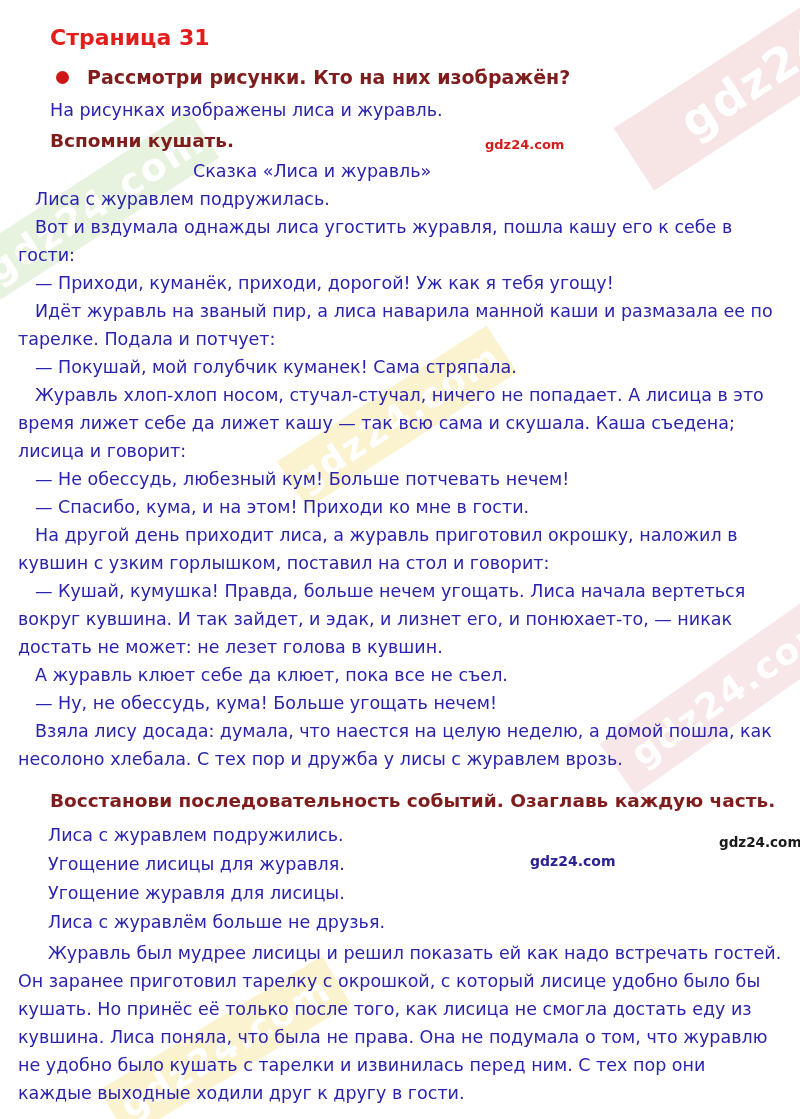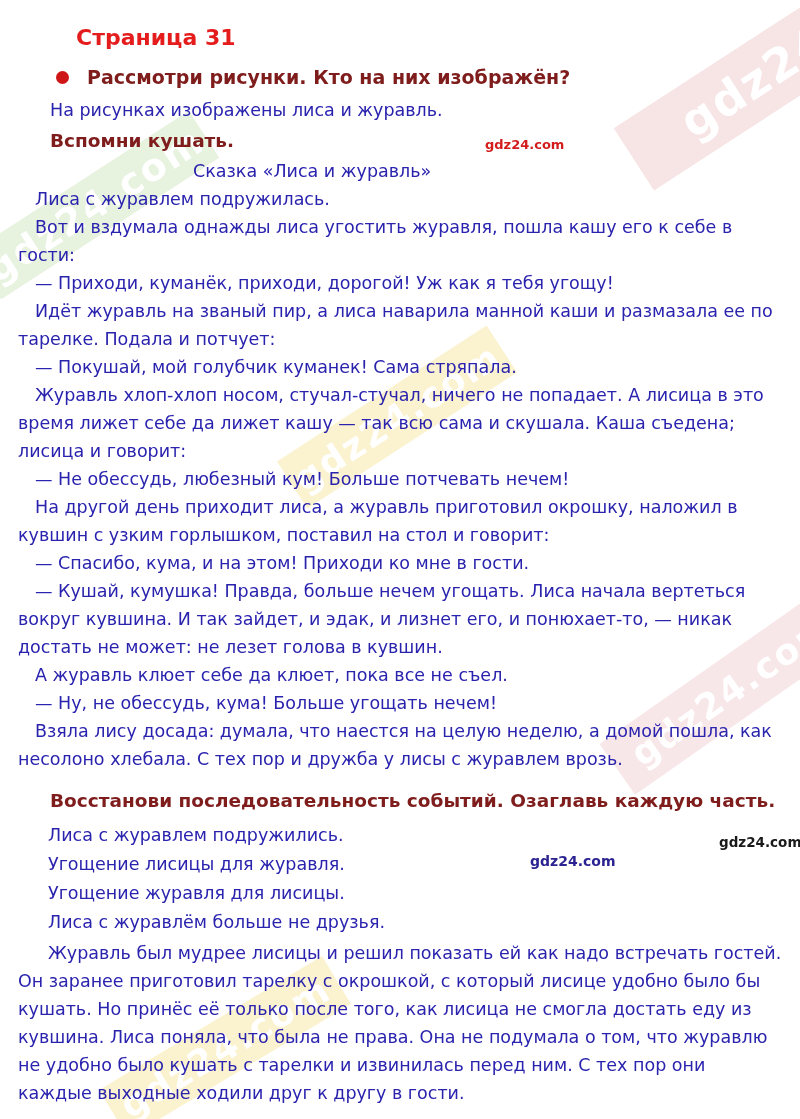--- a/index.html
+++ b/index.html
@@ -27,21 +27,21 @@
   .sm-red  {left:485px;top:137px;font-size:13px;color:#d31d1d;}
   .sm-black{left:719px;top:834px;font-size:13.5px;color:#1a1a1a;}
   .sm-blue {left:530px;top:853px;font-size:14px;color:#2b2391;}
 
   
   .content{position:relative;z-index:1;}
   .red{color:#e41c1c;}
   .blue{color:#2a23ae;}
   .dark{color:#7f1d1d;}
 
-  h1.page-title{margin:25px 0 0 76px;font-size:22px;line-height:26px;font-weight:bold;}
+  h1.page-title{margin:25px 0 0 50px;font-size:22px;line-height:26px;font-weight:bold;}
 
   .question-row{display:flex;align-items:flex-start;margin:14px 0 0 56px;}
   .bullet{flex:0 0 13px;width:13px;height:13px;border-radius:50%;background:#cf1616;margin-top:6px;}
   .q-text{margin-left:18px;font-size:19px;line-height:25px;font-weight:bold;white-space:nowrap;}
 
   p{margin:0;}
   .answer-line{margin:7px 0 0 50px;font-size:17.5px;line-height:26px;}
   .task-label{margin:5px 0 0 50px;font-size:18.5px;line-height:25px;font-weight:bold;white-space:nowrap;}
 
   .story{padding:0 18px;margin-top:4px;font-size:17.5px;line-height:28px;}
@@ -95,22 +95,22 @@
 
     <div class="story blue">
       <p class="story-title">Сказка «Лиса и журавль»</p>
       <p>Лиса с журавлем подружилась.</p>
       <p>Вот и вздумала однажды лиса угостить журавля, пошла кашу его к себе в гости:</p>
       <p>— Приходи, куманёк, приходи, дорогой! Уж как я тебя угощу!</p>
       <p>Идёт журавль на званый пир, а лиса наварила манной каши и размазала ее по тарелке. Подала и потчует:</p>
       <p>— Покушай, мой голубчик куманек! Сама стряпала.</p>
       <p>Журавль хлоп-хлоп носом, стучал-стучал, ничего не попадает. А лисица в это время лижет себе да лижет кашу — так всю сама и скушала. Каша съедена; лисица и говорит:</p>
       <p>— Не обессудь, любезный кум! Больше потчевать нечем!</p>
+      <p>— Спасибо, кума, и на этом! Приходи ко мне в гости.</p>
       <p>На другой день приходит лиса, а журавль приготовил окрошку, наложил в кувшин с узким горлышком, поставил на стол и говорит:</p>
-      <p>— Спасибо, кума, и на этом! Приходи ко мне в гости.</p>
       <p>— Кушай, кумушка! Правда, больше нечем угощать. Лиса начала вертеться вокруг кувшина. И так зайдет, и эдак, и лизнет его, и понюхает-то, — никак достать не может: не лезет голова в кувшин.</p>
       <p>А журавль клюет себе да клюет, пока все не съел.</p>
       <p>— Ну, не обессудь, кума! Больше угощать нечем!</p>
       <p>Взяла лису досада: думала, что наестся на целую неделю, а домой пошла, как несолоно хлебала. С тех пор и дружба у лисы с журавлем врозь.</p>
     </div>
 
     <p class="task-label task-seq dark">Восстанови последовательность событий. Озаглавь каждую часть.</p>
 
     <div class="parts blue">
       <p>Лиса с журавлем подружились.</p>

